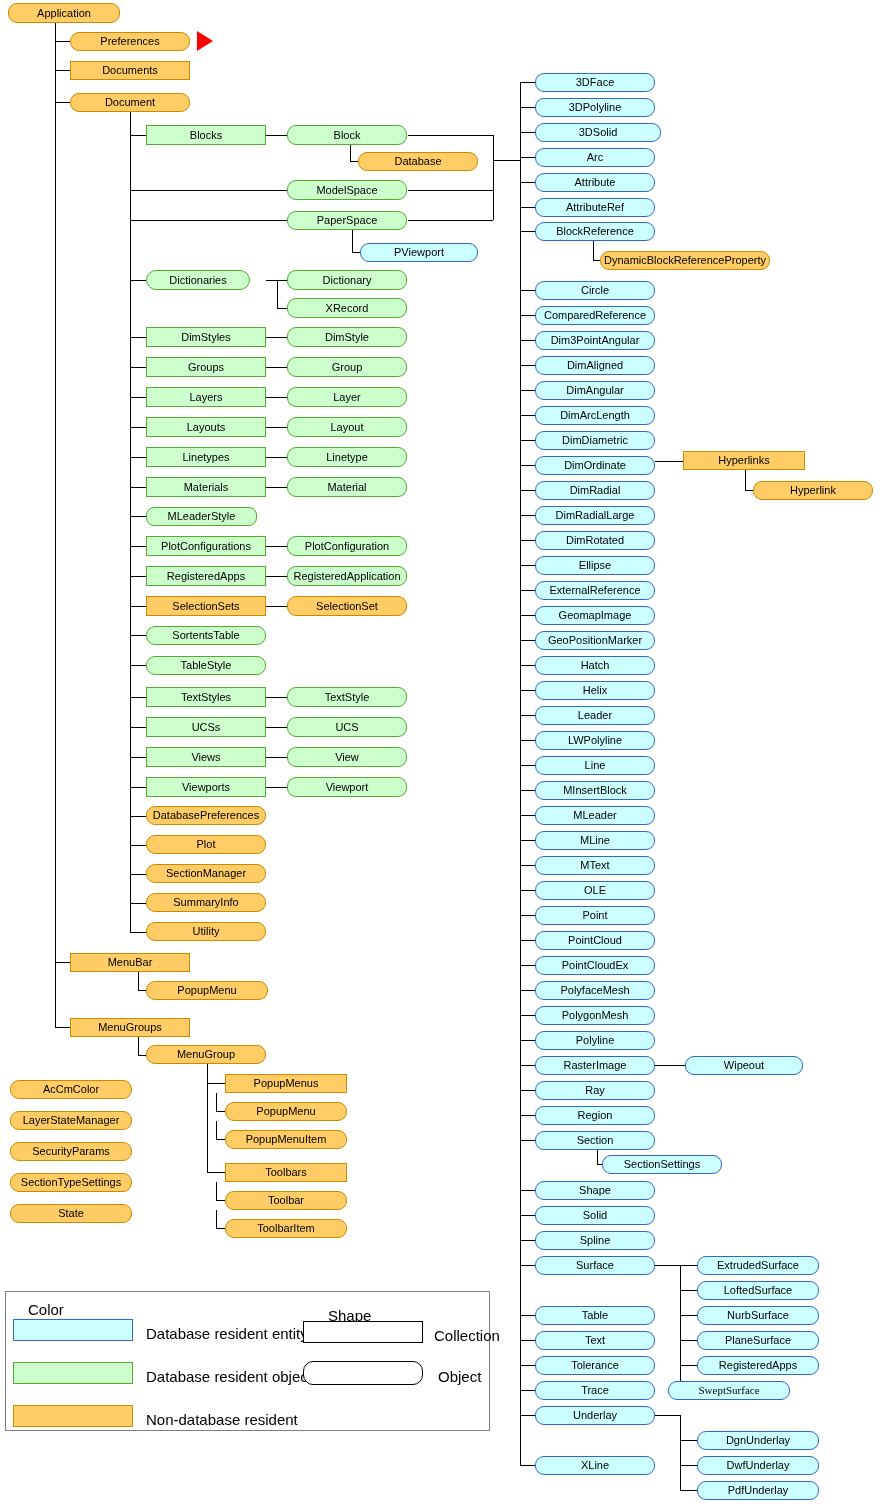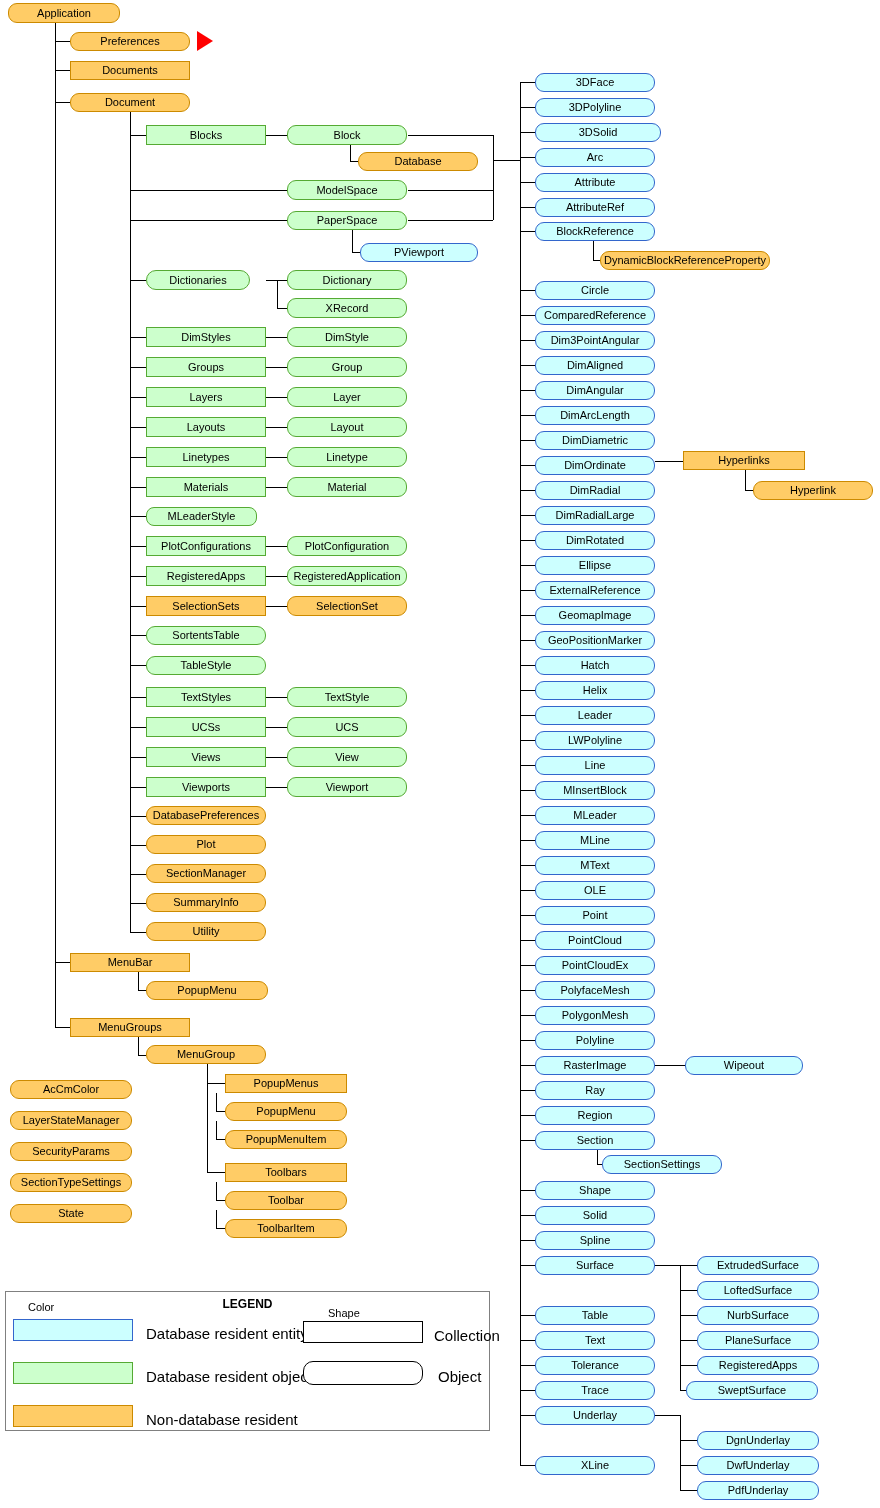--- a/index.html
+++ b/index.html
@@ -25,21 +25,21 @@
     border-top:10px solid transparent; border-bottom:10px solid transparent;
     border-left:16px solid var(--marker,#FF0000);
   }
 
   .legend {
     position:absolute; left:5px; top:1291px; width:485px; height:140px;
     border:1px solid #808080; background:#fff;
   }
   .legend-title { position:absolute; top:5px; left:0; width:100%; text-align:center;
     font-size:12px; font-weight:bold; }
-  .lg-col { position:absolute; font-size:11px; color:#000; }
+  .lg-col { position:absolute; font-size:15px; color:#000; }
   .lg-label { position:absolute; font-size:15px; color:#000; }
   .swatch { position:absolute; width:120px; height:22px; border:1.5px solid #000; }
   .swatch.c-entity   { border-color:var(--entity-border,#3366CC); }
   .swatch.c-dbobject { border-color:var(--dbobject-border,#55AA33); }
   .swatch.c-nonres   { border-color:var(--nonres-border,#CC8A00); }
   .shape-sample { position:absolute; width:120px; height:22px; border:1px solid #000; background:#fff; }
   .shape-sample.object { border-radius:10px; height:24px; }
 </style>
 </head>
 <body>
@@ -191,21 +191,20 @@
       <line x1="655" y1="1415" x2="680" y2="1415"></line>
       <line x1="680" y1="1415" x2="680" y2="1490"></line>
       <line x1="680" y1="1440" x2="697" y2="1440"></line>
       <line x1="680" y1="1465" x2="697" y2="1465"></line>
       <line x1="680" y1="1490" x2="697" y2="1490"></line>
     </svg>
 
   <div class="marker"></div>
 
   <div class="legend">
-    <div class="legend-title">LEGEND</div>
     <div class="lg-col" style="left:22px;top:9px">Color</div>
     <div class="lg-col" style="left:322px;top:15px">Shape</div>
 
     <div class="swatch c-entity" style="left:7px;top:27px"></div>
     <div class="lg-label" style="left:140px;top:33px">Database resident entity</div>
 
     <div class="swatch c-dbobject" style="left:7px;top:70px"></div>
     <div class="lg-label" style="left:140px;top:76px">Database resident object</div>
 
     <div class="swatch c-nonres" style="left:7px;top:113px"></div>
@@ -326,21 +325,21 @@
     <div class="node c-entity s-object" style="left: 602px; top: 1155px; width: 120px; height: 19px;">SectionSettings</div>
     <div class="node c-entity s-object" style="left: 535px; top: 1181px; width: 120px; height: 19px;">Shape</div>
     <div class="node c-entity s-object" style="left: 535px; top: 1206px; width: 120px; height: 19px;">Solid</div>
     <div class="node c-entity s-object" style="left: 535px; top: 1231px; width: 120px; height: 19px;">Spline</div>
     <div class="node c-entity s-object" style="left: 535px; top: 1256px; width: 120px; height: 19px;">Surface</div>
     <div class="node c-entity s-object" style="left: 697px; top: 1256px; width: 122px; height: 19px;">ExtrudedSurface</div>
     <div class="node c-entity s-object" style="left: 697px; top: 1281px; width: 122px; height: 19px;">LoftedSurface</div>
     <div class="node c-entity s-object" style="left: 697px; top: 1306px; width: 122px; height: 19px;">NurbSurface</div>
     <div class="node c-entity s-object" style="left: 697px; top: 1331px; width: 122px; height: 19px;">PlaneSurface</div>
     <div class="node c-entity s-object" style="left: 697px; top: 1356px; width: 122px; height: 19px;">RegisteredApps</div>
-    <div class="node c-entity s-object" style="left: 686px; top: 1381px; width: 132px; height: 19px;">SweptSurface</div>
+    <div class="node c-entity s-object" style="left: 668px; top: 1381px; width: 122px; height: 19px; font-family: Liberation Serif, serif;">SweptSurface</div>
     <div class="node c-entity s-object" style="left: 535px; top: 1306px; width: 120px; height: 19px;">Table</div>
     <div class="node c-entity s-object" style="left: 535px; top: 1331px; width: 120px; height: 19px;">Text</div>
     <div class="node c-entity s-object" style="left: 535px; top: 1356px; width: 120px; height: 19px;">Tolerance</div>
     <div class="node c-entity s-object" style="left: 535px; top: 1381px; width: 120px; height: 19px;">Trace</div>
     <div class="node c-entity s-object" style="left: 535px; top: 1406px; width: 120px; height: 19px;">Underlay</div>
     <div class="node c-entity s-object" style="left: 697px; top: 1431px; width: 122px; height: 19px;">DgnUnderlay</div>
     <div class="node c-entity s-object" style="left: 697px; top: 1456px; width: 122px; height: 19px;">DwfUnderlay</div>
     <div class="node c-entity s-object" style="left: 697px; top: 1481px; width: 122px; height: 19px;">PdfUnderlay</div>
     <div class="node c-entity s-object" style="left: 535px; top: 1456px; width: 120px; height: 19px;">XLine</div>
     <div class="node c-nonres s-collection" style="left: 683px; top: 451px; width: 122px; height: 19px;">Hyperlinks</div>

